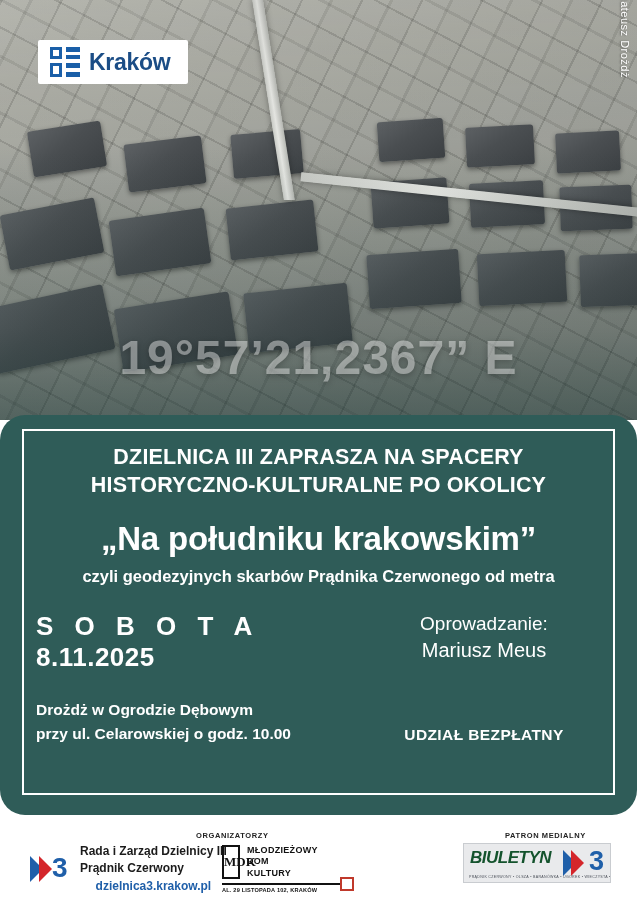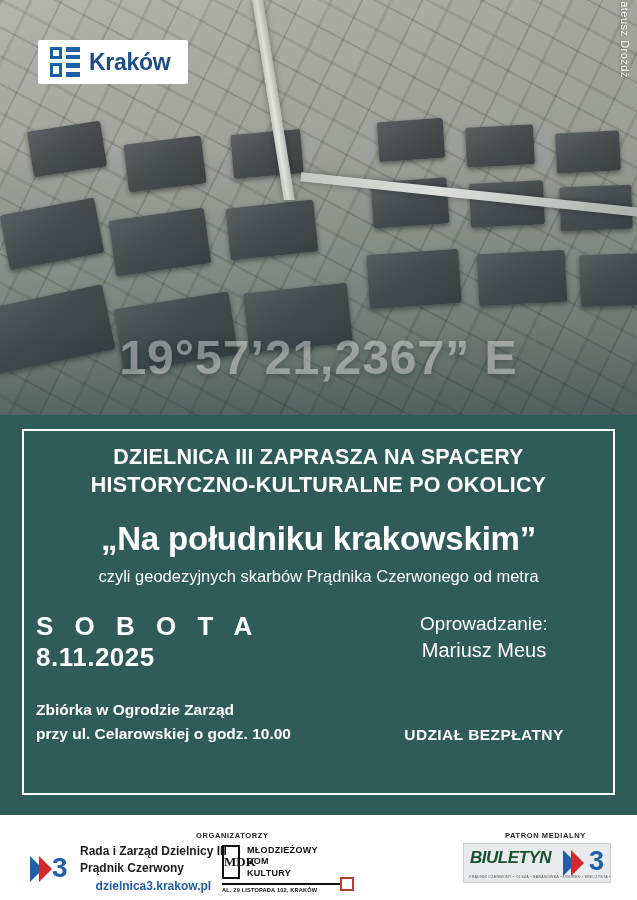--- a/index.html
+++ b/index.html
@@ -104,20 +104,21 @@
     color: rgba(255,255,255,0.42);
     text-shadow: 0 2px 6px rgba(0,0,0,0.25);
   }
 
   
   .panel {
     position: absolute;
     left: 0; top: 415px;
     width: 637px; height: 400px;
     background: #2f5c58;
+    border-radius: 25px;
   }
   .panel-inner {
     position: absolute;
     left: 22px; top: 14px;
     width: 593px; height: 366px;
     border: 2px solid #ffffff;
   }
   .headline {
     position: absolute;
     left: 0; right: 0; top: 28px;
@@ -136,21 +137,21 @@
     font-size: 33px;
     font-weight: bold;
     letter-spacing: -0.2px;
   }
   .subtitle {
     position: absolute;
     left: 0; right: 0; top: 152px;
     text-align: center;
     color: #ffffff;
     font-size: 16.5px;
-    font-weight: normal;
+    font-weight: bold;
   }
 
   .col-left {
     position: absolute;
     left: 36px; top: 196px;
     width: 300px;
     color: #ffffff;
   }
   .saturday {
     font-size: 26px;
@@ -400,21 +401,21 @@
       <div>HISTORYCZNO-KULTURALNE PO OKOLICY</div>
     </div>
 
     <div class="title-main">„Na południku krakowskim”</div>
     <div class="subtitle">czyli geodezyjnych skarbów Prądnika Czerwonego od metra</div>
 
     <div class="col-left">
       <div class="saturday">S O B O T A</div>
       <div class="date">8.11.2025</div>
       <div class="meeting">
-        <div>Zbiórka w Ogrodzie Zarząd</div>
+        <div>Drożdż w Ogrodzie Dębowym</div>
         <div>przy ul. Celarowskiej o godz. 10.00</div>
       </div>
     </div>
 
     <div class="col-right">
       <div class="guide-label">Oprowadzanie:</div>
       <div class="guide-name">Mariusz Meus</div>
       <div class="free">UDZIAŁ BEZPŁATNY</div>
     </div>
   </div>

